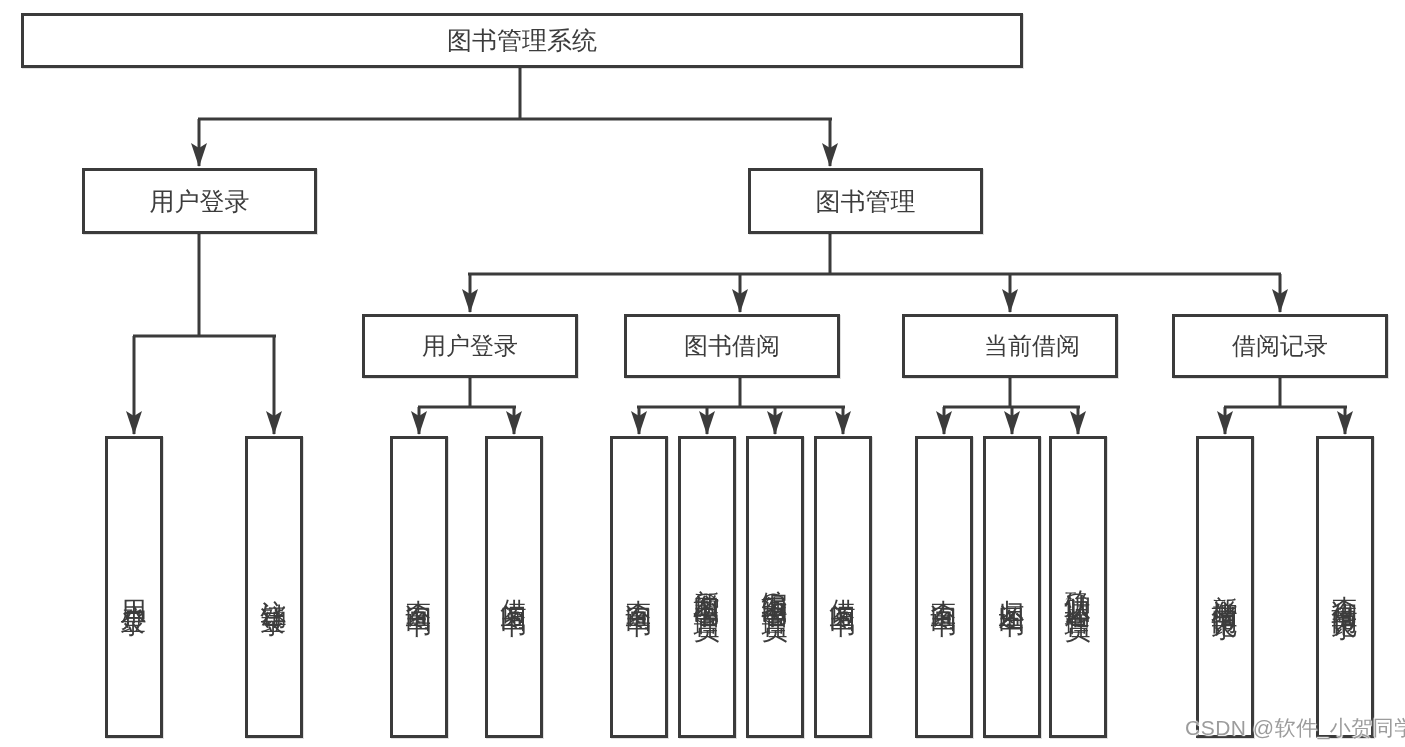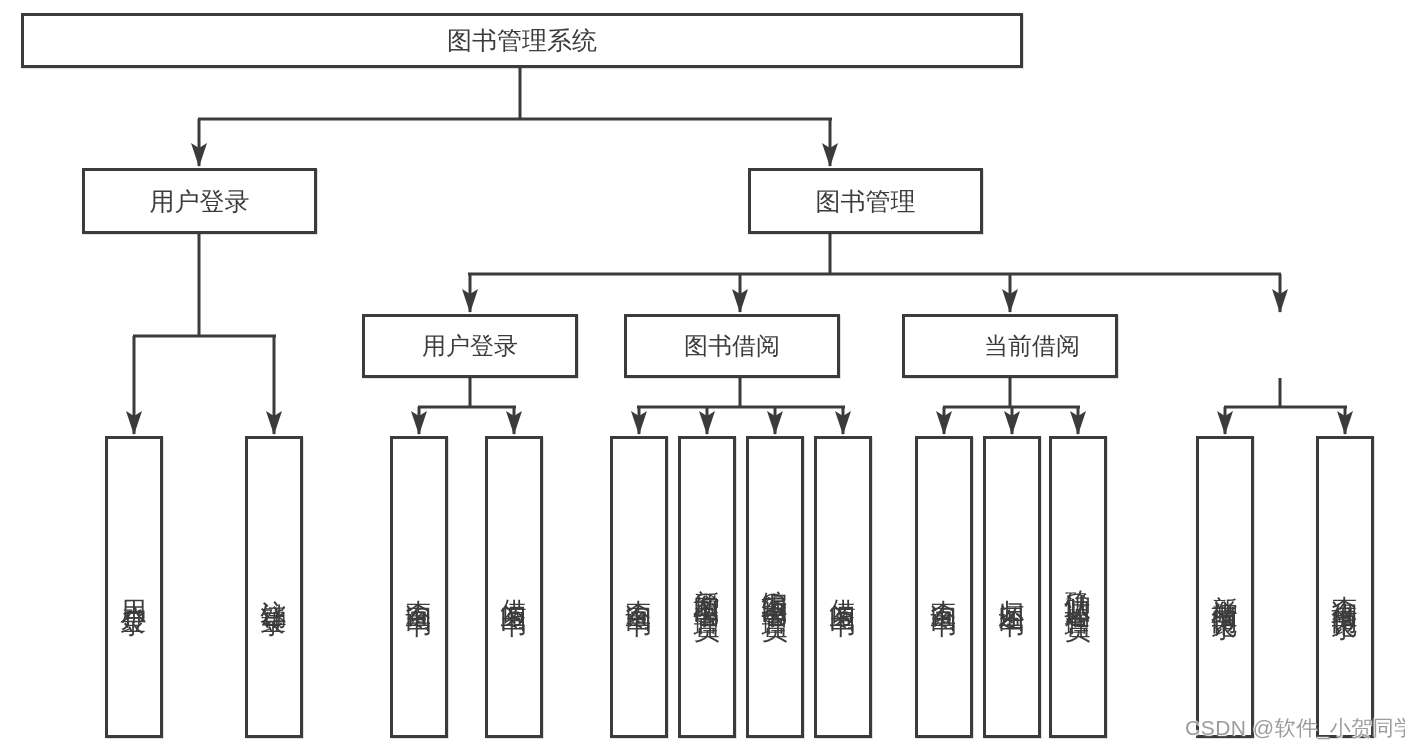--- a/index.html
+++ b/index.html
@@ -141,20 +141,21 @@
   </svg>
 
   <div class="box root">图书管理系统</div>
 
   <div class="box lvl2" id="l2-0">用户登录</div>
   <div class="box lvl2" id="l2-1">图书管理</div>
 
   <div class="box lvl3" id="l3-0">用户登录</div>
   <div class="box lvl3" id="l3-1">图书借阅</div>
   <div class="box lvl3" id="l3-2">当前借阅</div>
+  <div class="box lvl3" id="l3-3">借阅记录</div>
 
   <div class="box leaf" id="leaf-0">
     <span class="vtext">用户登录</span>
   </div>
   <div class="box leaf" id="leaf-1">
     <span class="vtext">注销登录</span>
   </div>
   <div class="box leaf" id="leaf-2">
     <span class="vtext">查询图书</span>
   </div>

